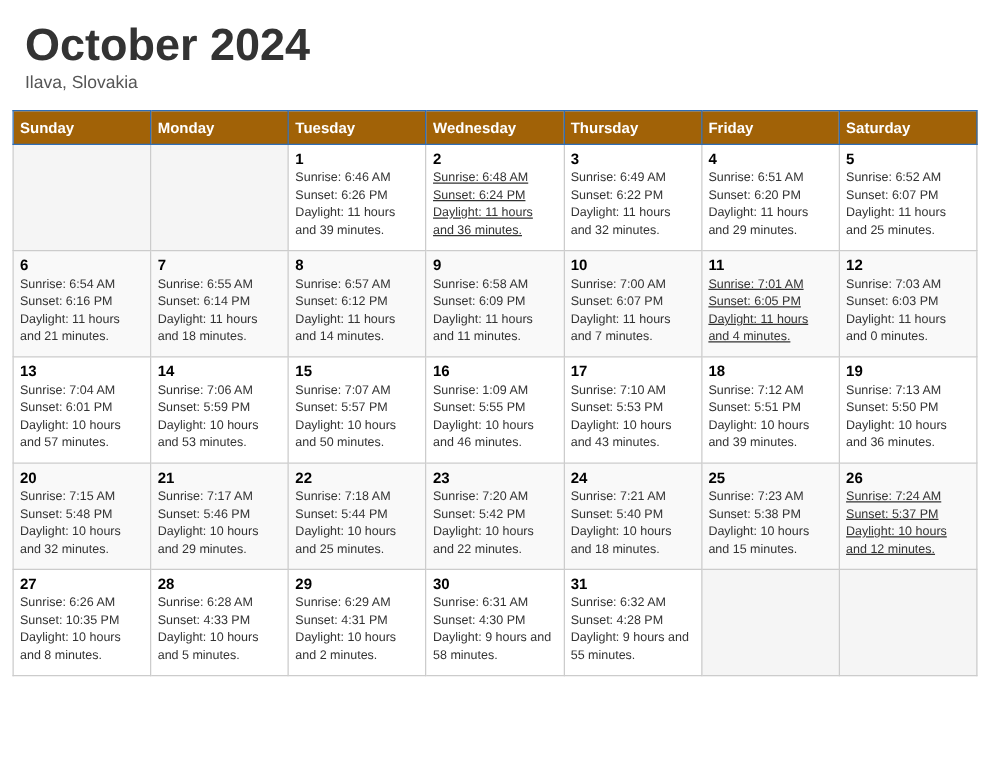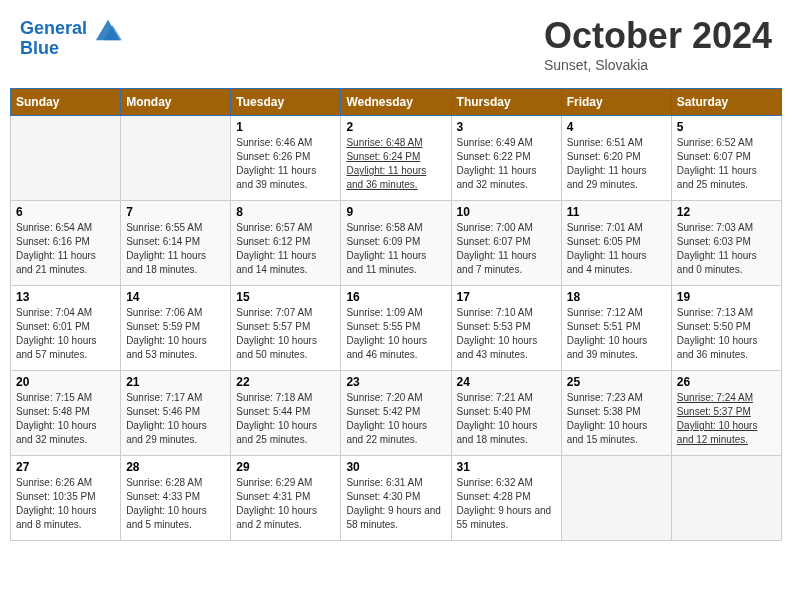--- a/index.html
+++ b/index.html
@@ -82,37 +82,23 @@
       line-height: 1.4;
     }
     .empty-cell {
       background: #f5f5f5 !important;
     }
   </style>
 </head>
 <body>
 
 <div class="header">
-  <div class="logo">
-    <div>
-      <div style="display:flex;align-items:center;">
-        <div class="logo-text">
-          <span>General</span>
-          <svg class="logo-icon" viewBox="0 0 30 28" style="display:inline-block;vertical-align:middle;">
-            <polygon points="2,26 15,4 28,26" fill="#1a6fbb" opacity="0.85"></polygon>
-            <polygon points="10,26 20,10 30,26" fill="#1a6fbb" opacity="0.6"></polygon>
-          </svg>
-        </div>
-      </div>
-      <div class="logo-text" style="color:#1a6fbb;font-size:18px;font-weight:bold;margin-top:-4px;">Blue</div>
-    </div>
-  </div>
   <div class="title-area">
     <div class="month-title">October 2024</div>
-    <div class="location">Sunset, Slovakia</div>
+    <div class="location">Ilava, Slovakia</div>
   </div>
 </div>
 
 <table class="calendar-table">
   <thead>
     <tr id="days-header">
         <th>Sunday</th>
         <th>Monday</th>
         <th>Tuesday</th>
         <th>Wednesday</th>
@@ -182,21 +168,21 @@
 Daylight: 11 hours and 11 minutes.</div>
         </td>
         <td>
           <div class="day-number">10</div>
           <div class="day-info" style="white-space: pre-line;">Sunrise: 7:00 AM
 Sunset: 6:07 PM
 Daylight: 11 hours and 7 minutes.</div>
         </td>
         <td>
           <div class="day-number">11</div>
-          <div class="day-info" style="white-space: pre-line;">Sunrise: 7:01 AM
+          <div class="day-info" style="white-space: pre-line; text-decoration: underline;">Sunrise: 7:01 AM
 Sunset: 6:05 PM
 Daylight: 11 hours and 4 minutes.</div>
         </td>
         <td>
           <div class="day-number">12</div>
           <div class="day-info" style="white-space: pre-line;">Sunrise: 7:03 AM
 Sunset: 6:03 PM
 Daylight: 11 hours and 0 minutes.</div>
         </td>
       </tr>

